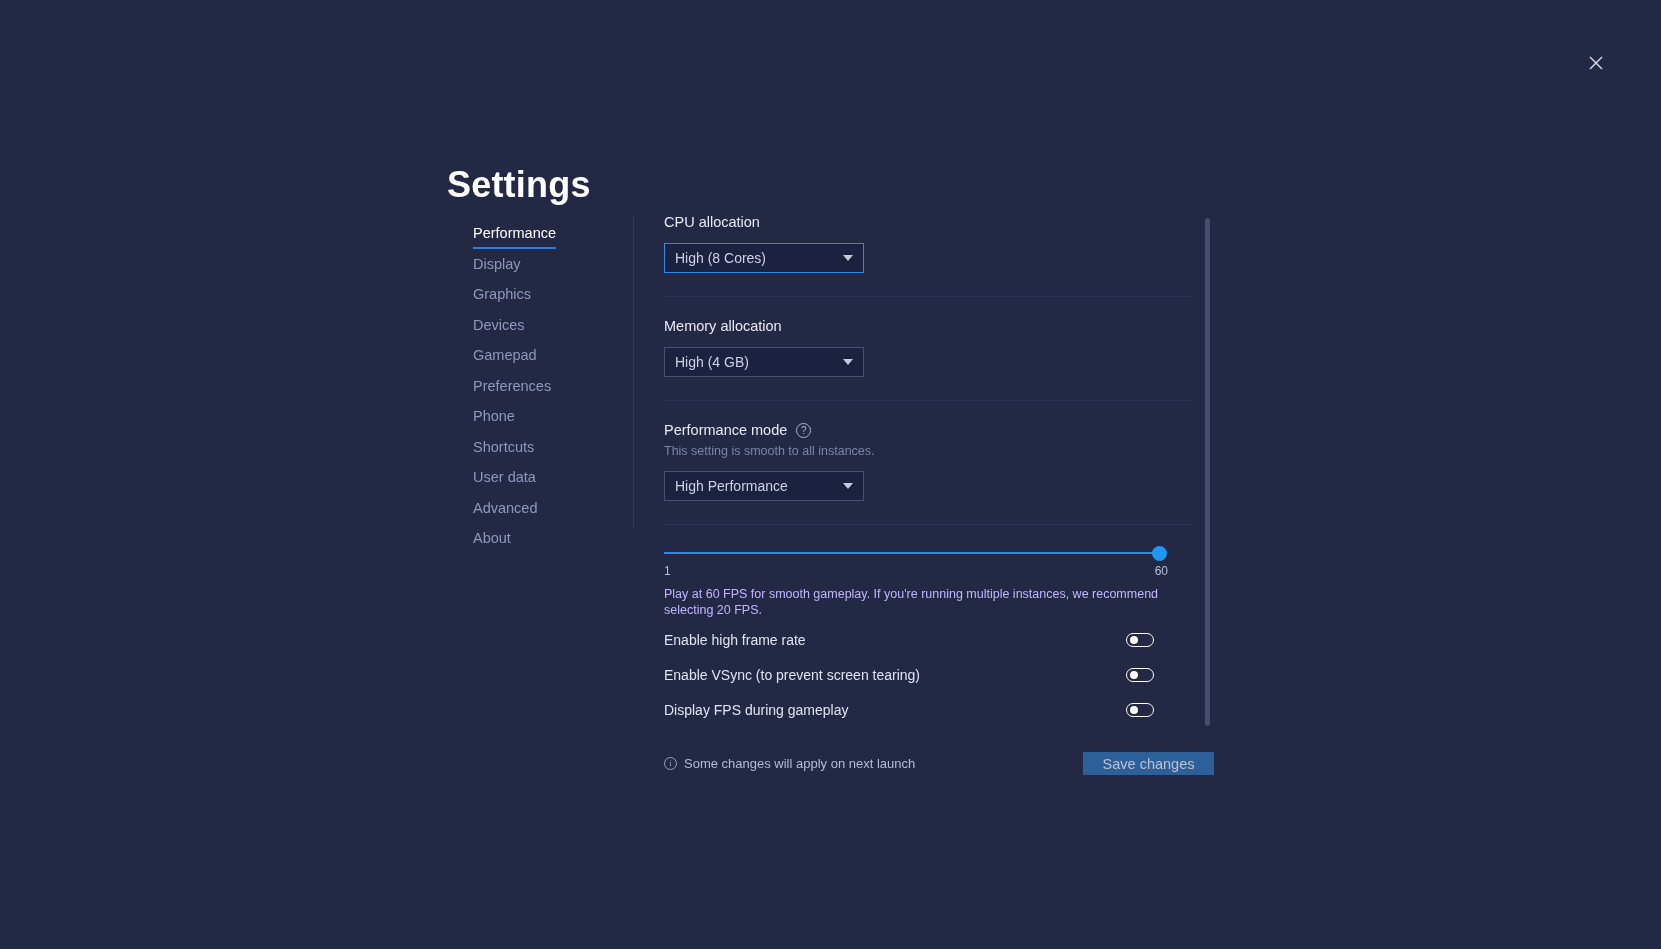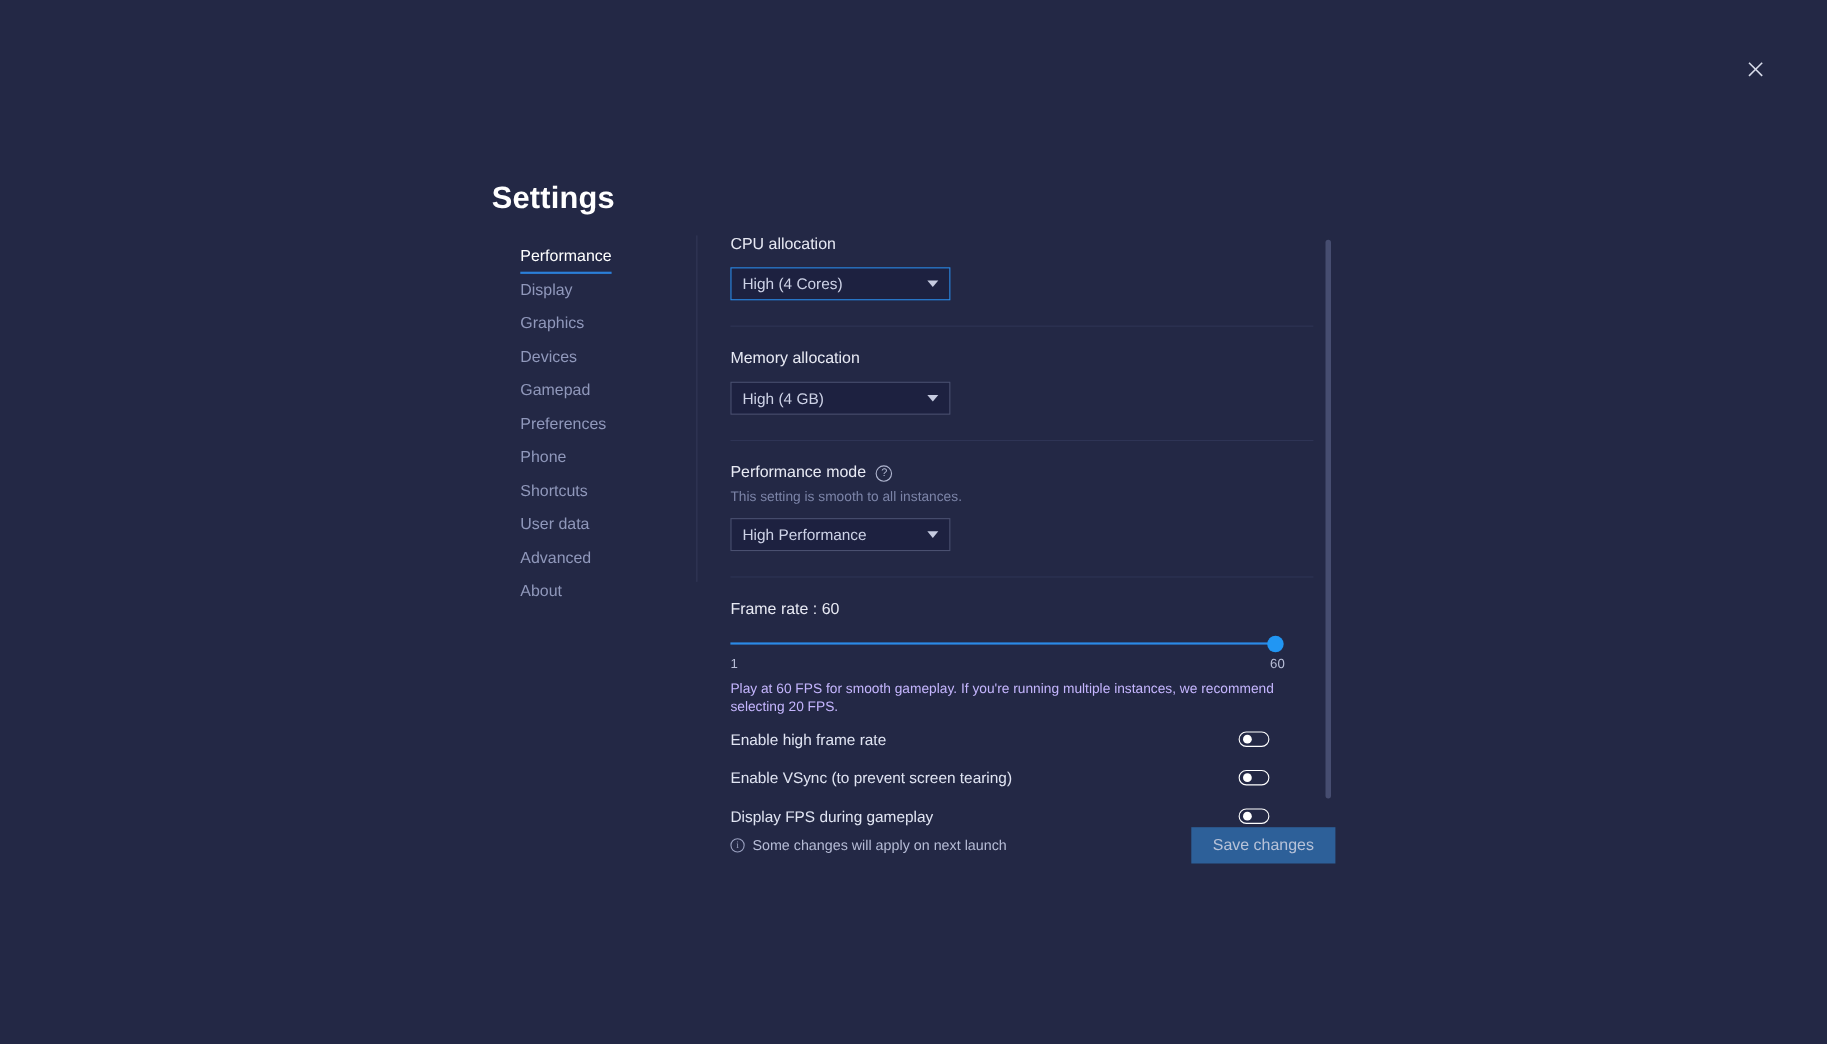--- a/index.html
+++ b/index.html
@@ -31,21 +31,21 @@
     justify-content: center;
     cursor: pointer;
   }
   .close-btn svg { display: block; }
 
   
   .page-title {
     position: absolute;
     left: 447px;
     top: 164px;
-    font-size: 28px;
+    font-size: 36px;
     font-weight: bold;
     color: #ffffff;
     letter-spacing: 0.2px;
   }
 
   
   .sidebar {
     position: absolute;
     left: 473px;
     top: 222px;
@@ -267,21 +267,21 @@
     justify-content: center;
     line-height: 1;
     font-family: "Liberation Serif", serif;
   }
   .status-text {
     font-size: 13px;
     color: #b6bcd6;
   }
   .save-btn {
     width: 131px;
-    height: 33px;
+    height: 23px;
     background: #2d6099;
     border: none;
     color: #b7c2d8;
     font-size: 14.5px;
     font-family: "Liberation Sans", sans-serif;
     cursor: pointer;
   }
 </style>
 </head>
 <body>
@@ -333,21 +333,21 @@
     </div>
   </div>
 
   <div class="v-divider"></div>
 
   <div class="content">
 
     <div>
       <div class="field-label">CPU allocation</div>
       <div class="select-box focused">
-        <span class="select-value">High (4 Cores)</span>
+        <span class="select-value">High (8 Cores)</span>
         <span class="caret"></span>
       </div>
     </div>
 
     <div class="h-divider"></div>
 
     <div>
       <div class="field-label">Memory allocation</div>
       <div class="select-box">
         <span class="select-value">High (4 GB)</span>
@@ -365,21 +365,20 @@
       <div class="sub-text">This setting is smooth to all instances.</div>
       <div class="select-box">
         <span class="select-value">High Performance</span>
         <span class="caret"></span>
       </div>
     </div>
 
     <div class="h-divider"></div>
 
     <div>
-      <div class="slider-label">Frame rate : 60</div>
       <div class="slider-wrap">
         <div class="slider-track"></div>
         <div class="slider-thumb"></div>
       </div>
       <div class="slider-minmax">
         <span class="slider-min">1</span>
         <span class="slider-max">60</span>
       </div>
       <div class="rec-body">Play at 60 FPS for smooth gameplay. If you're running multiple instances, we recommend selecting 20 FPS.</div>
     </div>

